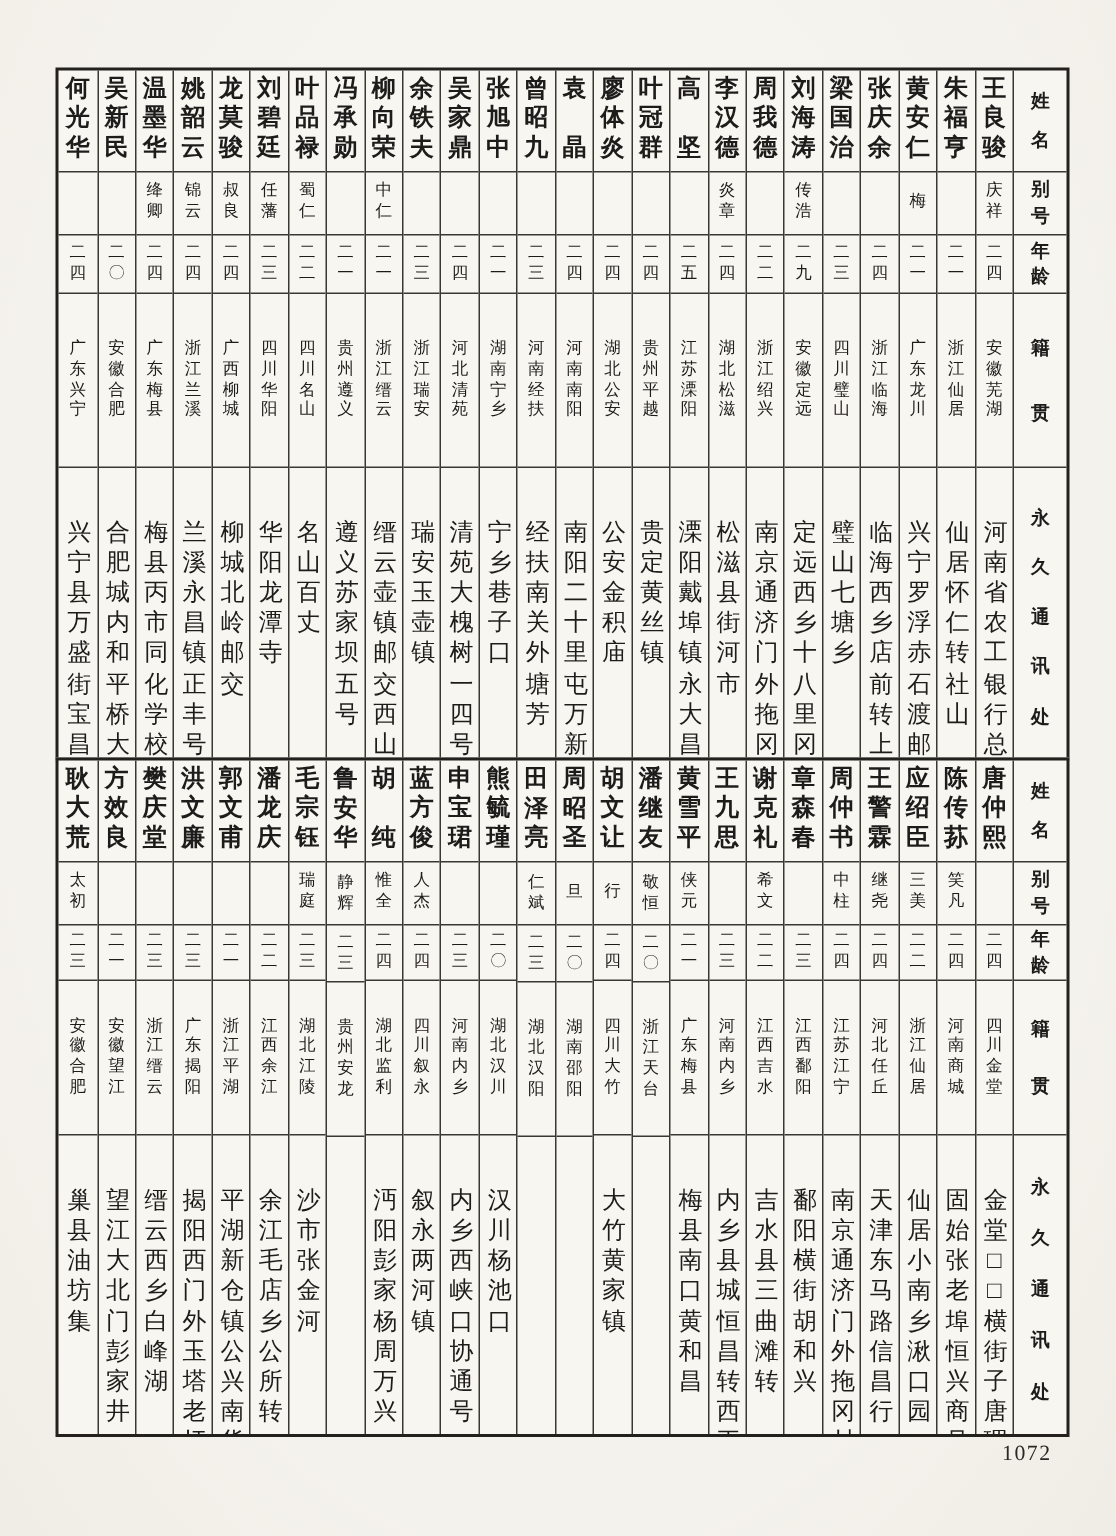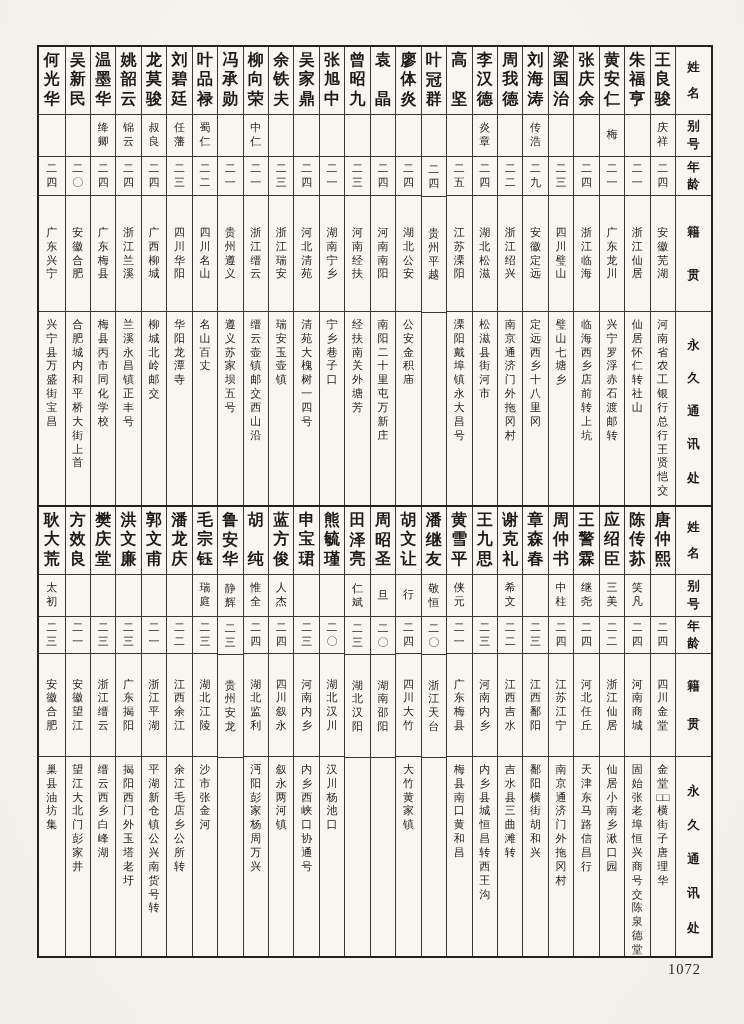--- a/index.html
+++ b/index.html
@@ -48,21 +48,21 @@
   .t2 .row-native { height:103px; }
   .t2 .row-addr   { height:200px; border-bottom:none; align-items:flex-start; padding-top:6px; }
   .t2 { height:453px; }
 
   
   .vline {
     width:14px; word-break:break-all; line-break:anywhere;
     text-align:center; font-size:11px; line-height:1.24;
     letter-spacing:0;
   }
-  .row-addr .vline { font-size:11px; line-height:1.26; }
+  .row-addr .vline { font-size:16px; line-height:1.26;margin-top:28px; }
   .row-native .vline { font-size:11px; }
   .row-age .vline, .row-alias .vline { font-size:11px; }
 
   
   .name-stack {
     height:100%; width:100%;
     display:flex; flex-direction:column;
     justify-content:space-between; align-items:center;
     padding:5px 0 7px;
   }
@@ -322,20 +322,23 @@
           </div>
     <div class="cell row-alias">
             <div class="vline"></div>
           </div>
     <div class="cell row-age">
             <div class="vline">二四</div>
           </div>
     <div class="cell row-native">
             <div class="vline">贵州平越</div>
           </div>
+    <div class="cell row-addr">
+            <div class="vline">贵定黄丝镇</div>
+          </div>
   </div>
         <div class="col">
     <div class="cell row-name">
             <div class="name-stack">
               <div class="nchar">廖</div>
               <div class="nchar">体</div>
               <div class="nchar">炎</div>
             </div>
           </div>
     <div class="cell row-alias">

